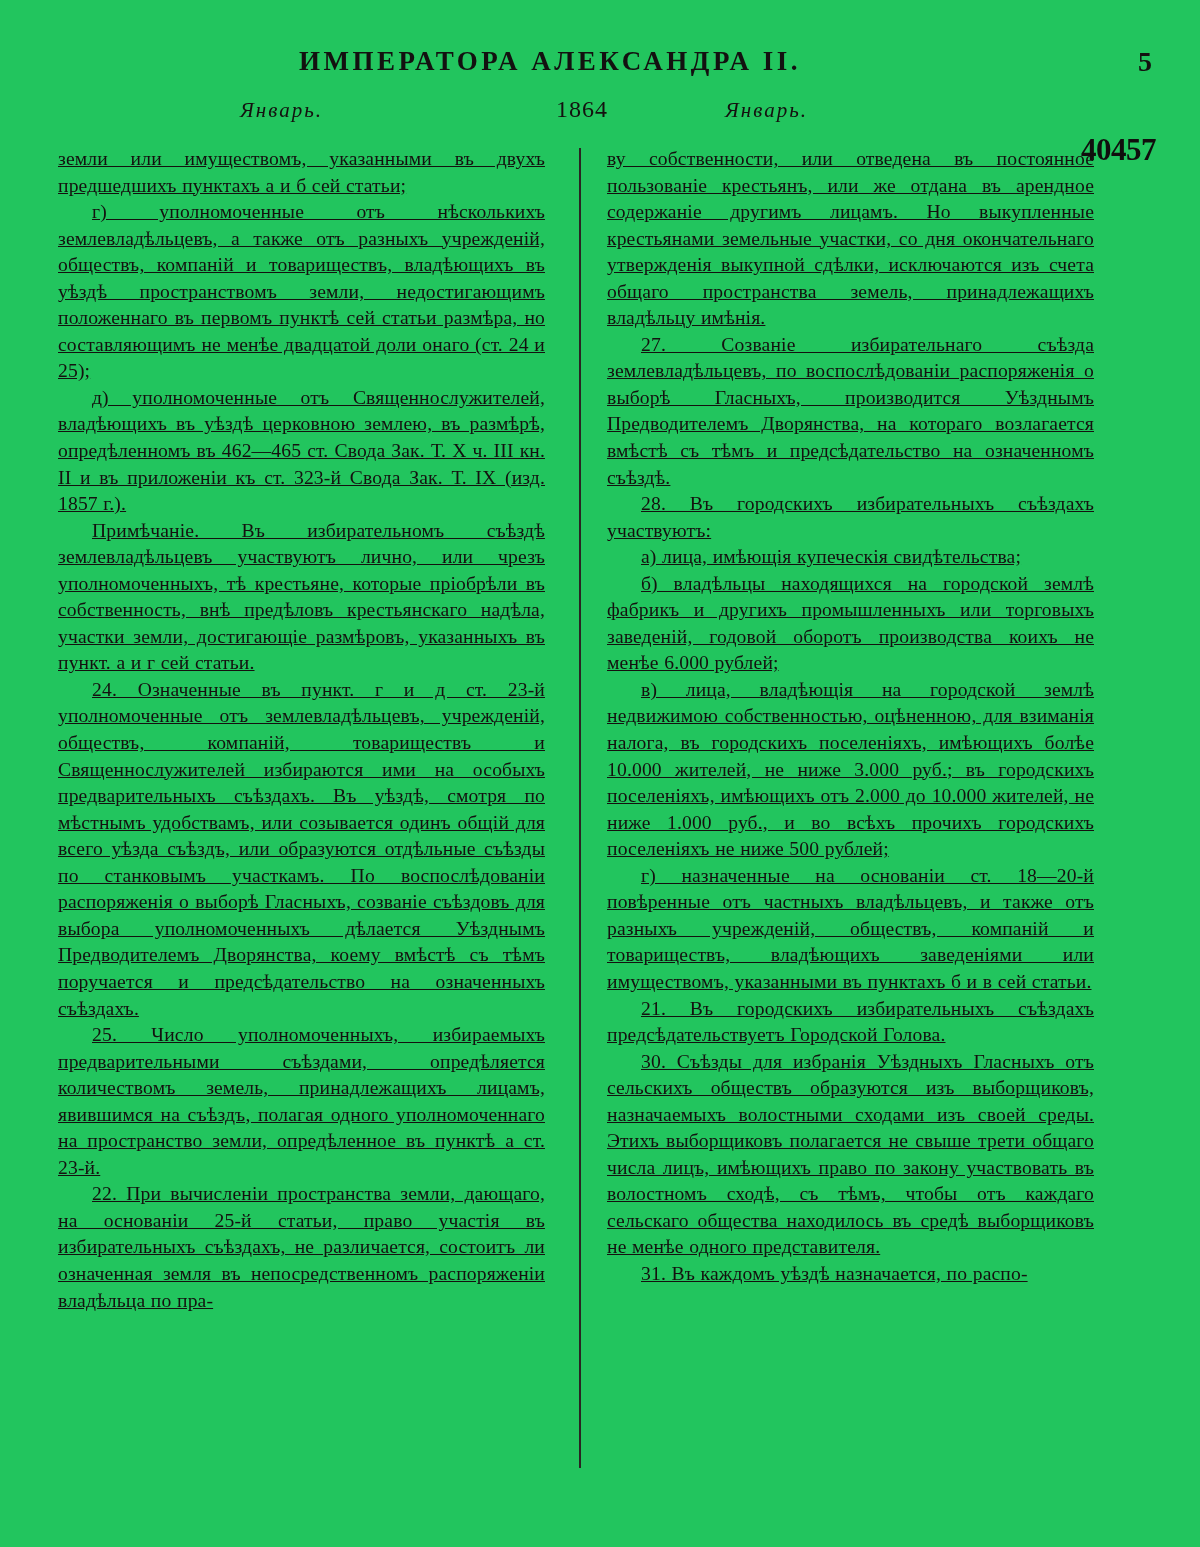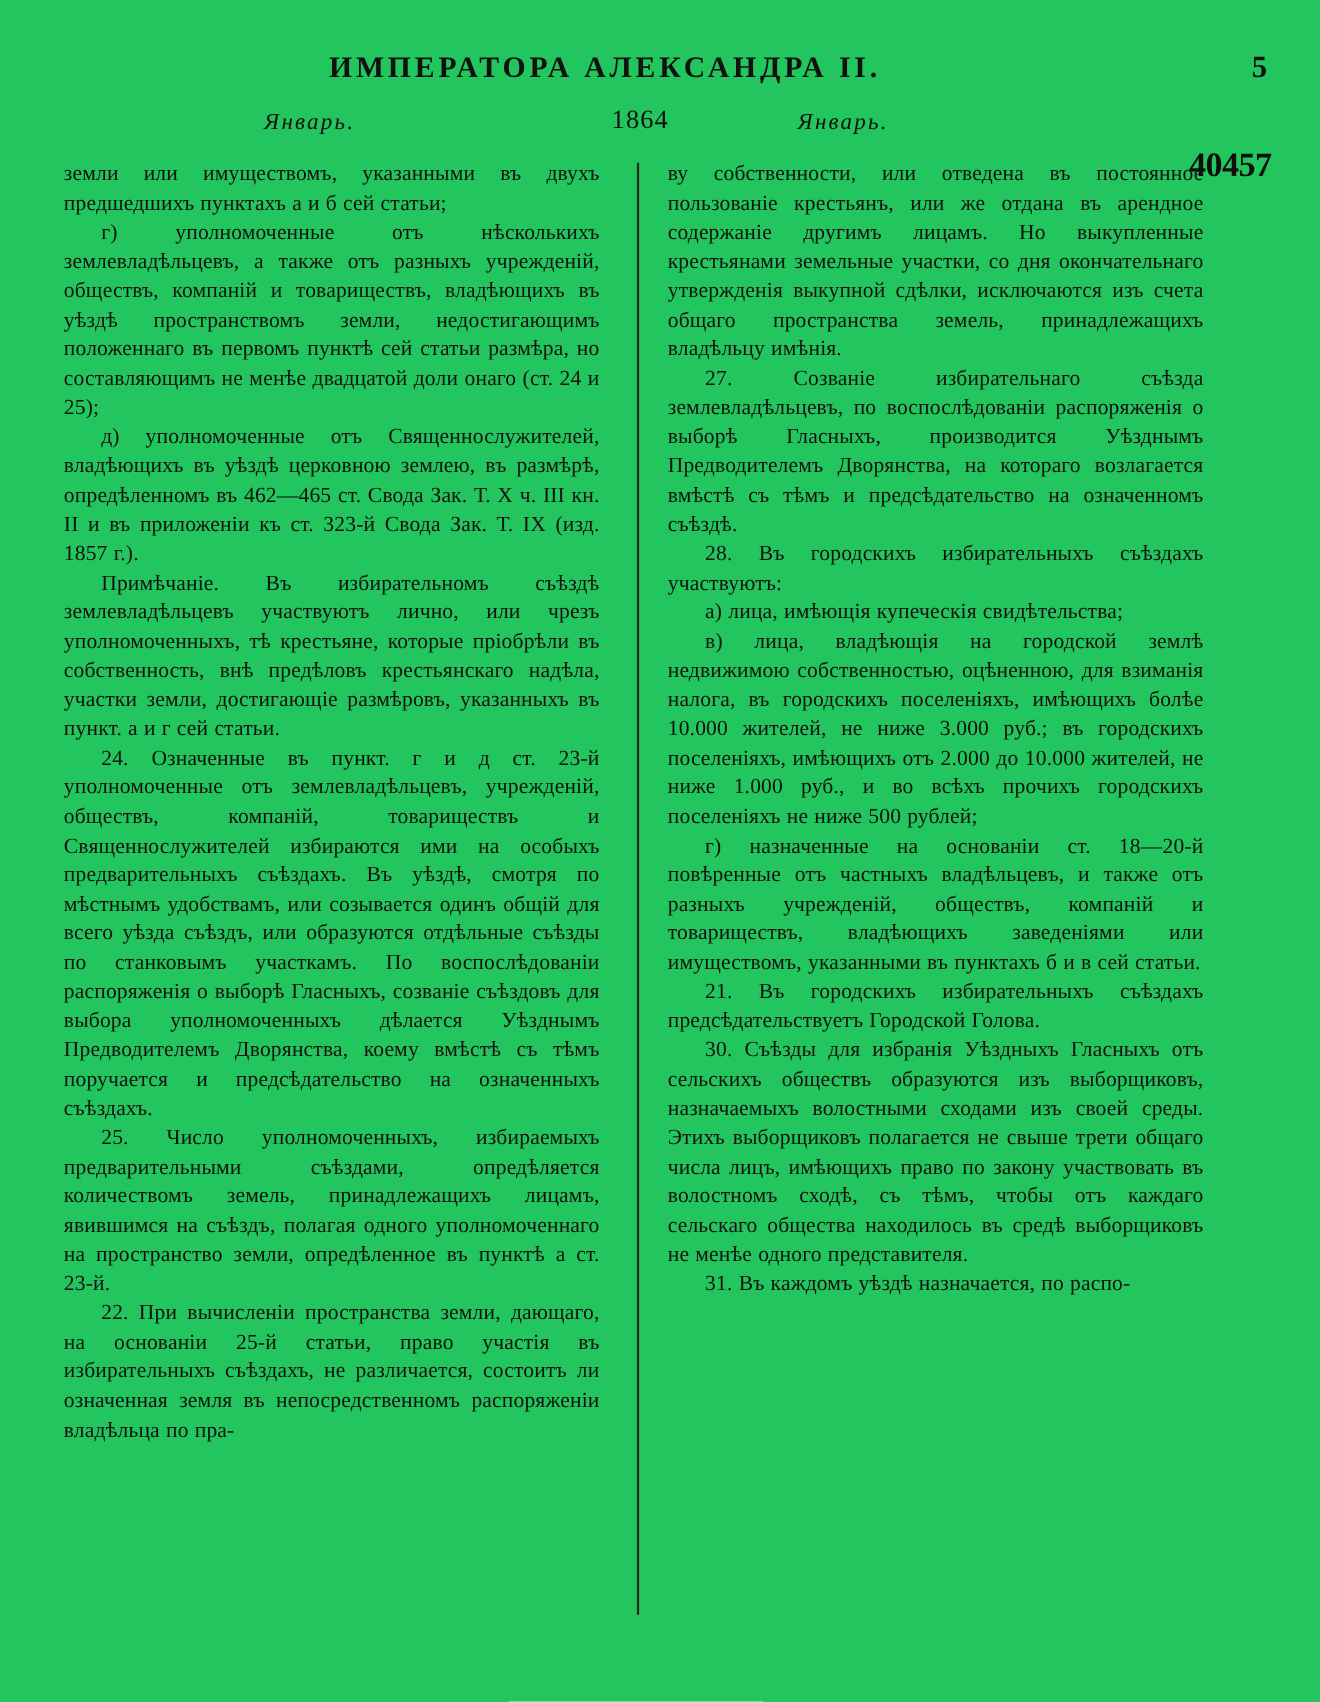--- a/index.html
+++ b/index.html
@@ -114,20 +114,21 @@
 
   p {
     margin: 0;
     font-size: 19.6px;
     line-height: 1.355;
     text-align: justify;
     text-justify: inter-word;
     letter-spacing: 0.15px;
     word-spacing: 0.5px;
     color: #14110f;
+    text-decoration: underline;
   }
   p.ind { text-indent: 34px; }
   p.noind { text-indent: 0; }
 
   
 </style>
 </head>
 <body>
 
 <div class="page">
@@ -157,20 +158,21 @@
       <p class="ind">24. Означенные въ пункт. г и д ст. 23-й уполномоченные отъ землевладѣльцевъ, учрежденій, обществъ, компаній, товариществъ и Священнослужителей избираются ими на особыхъ предварительныхъ съѣздахъ. Въ уѣздѣ, смотря по мѣстнымъ удобствамъ, или созывается одинъ общій для всего уѣзда съѣздъ, или образуются отдѣльные съѣзды по станковымъ участкамъ. По воспослѣдованіи распоряженія о выборѣ Гласныхъ, созваніе съѣздовъ для выбора уполномоченныхъ дѣлается Уѣзднымъ Предводителемъ Дворянства, коему вмѣстѣ съ тѣмъ поручается и предсѣдательство на означенныхъ съѣздахъ.</p>
       <p class="ind">25. Число уполномоченныхъ, избираемыхъ предварительными съѣздами, опредѣляется количествомъ земель, принадлежащихъ лицамъ, явившимся на съѣздъ, полагая одного уполномоченнаго на пространство земли, опредѣленное въ пунктѣ а ст. 23-й.</p>
       <p class="ind">22. При вычисленіи пространства земли, дающаго, на основаніи 25-й статьи, право участія въ избирательныхъ съѣздахъ, не различается, состоитъ ли означенная земля въ непосредственномъ распоряженіи владѣльца по пра-</p>
     </div>
 
     <div class="col col-right">
       <p class="noind">ву собственности, или отведена въ постоянное пользованіе крестьянъ, или же отдана въ арендное содержаніе другимъ лицамъ. Но выкупленные крестьянами земельные участки, со дня окончательнаго утвержденія выкупной сдѣлки, исключаются изъ счета общаго пространства земель, принадлежащихъ владѣльцу имѣнія.</p>
       <p class="ind">27. Созваніе избирательнаго съѣзда землевладѣльцевъ, по воспослѣдованіи распоряженія о выборѣ Гласныхъ, производится Уѣзднымъ Предводителемъ Дворянства, на котораго возлагается вмѣстѣ съ тѣмъ и предсѣдательство на означенномъ съѣздѣ.</p>
       <p class="ind">28. Въ городскихъ избирательныхъ съѣздахъ участвуютъ:</p>
       <p class="ind">а) лица, имѣющія купеческія свидѣтельства;</p>
+      <p class="ind">б) владѣльцы находящихся на городской землѣ фабрикъ и другихъ промышленныхъ или торговыхъ заведеній, годовой оборотъ производства коихъ не менѣе 6.000 рублей;</p>
       <p class="ind">в) лица, владѣющія на городской землѣ недвижимою собственностью, оцѣненною, для взиманія налога, въ городскихъ поселеніяхъ, имѣющихъ болѣе 10.000 жителей, не ниже 3.000 руб.; въ городскихъ поселеніяхъ, имѣющихъ отъ 2.000 до 10.000 жителей, не ниже 1.000 руб., и во всѣхъ прочихъ городскихъ поселеніяхъ не ниже 500 рублей;</p>
       <p class="ind">г) назначенные на основаніи ст. 18—20-й повѣренные отъ частныхъ владѣльцевъ, и также отъ разныхъ учрежденій, обществъ, компаній и товариществъ, владѣющихъ заведеніями или имуществомъ, указанными въ пунктахъ б и в сей статьи.</p>
       <p class="ind">21. Въ городскихъ избирательныхъ съѣздахъ предсѣдательствуетъ Городской Голова.</p>
       <p class="ind">30. Съѣзды для избранія Уѣздныхъ Гласныхъ отъ сельскихъ обществъ образуются изъ выборщиковъ, назначаемыхъ волостными сходами изъ своей среды. Этихъ выборщиковъ полагается не свыше трети общаго числа лицъ, имѣющихъ право по закону участвовать въ волостномъ сходѣ, съ тѣмъ, чтобы отъ каждаго сельскаго общества находилось въ средѣ выборщиковъ не менѣе одного представителя.</p>
       <p class="ind">31. Въ каждомъ уѣздѣ назначается, по распо-</p>
     </div>
 
   </div>
 
 </div>

